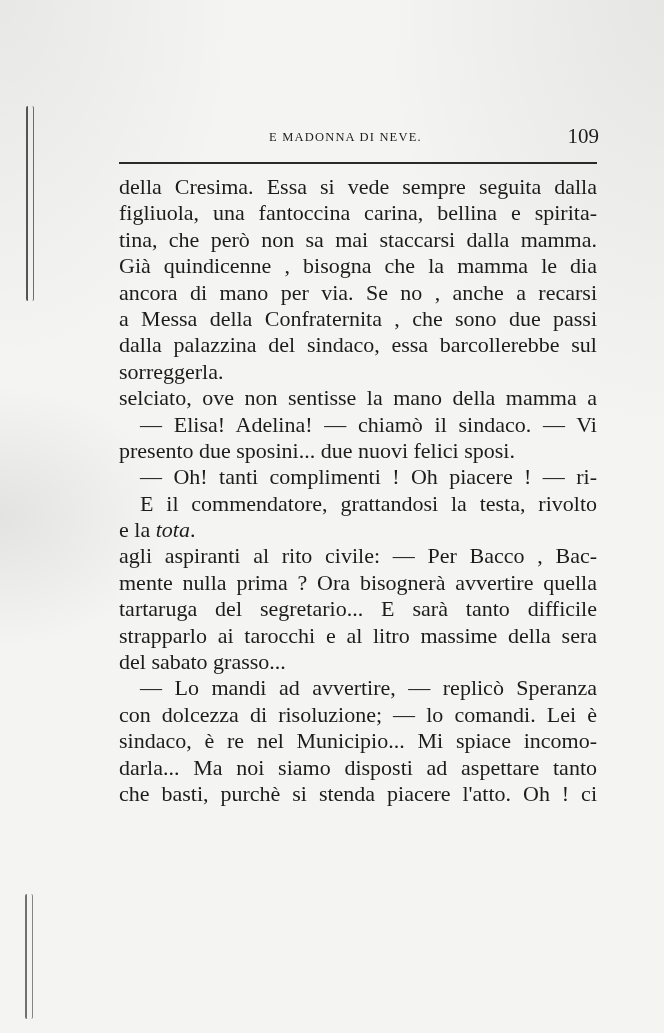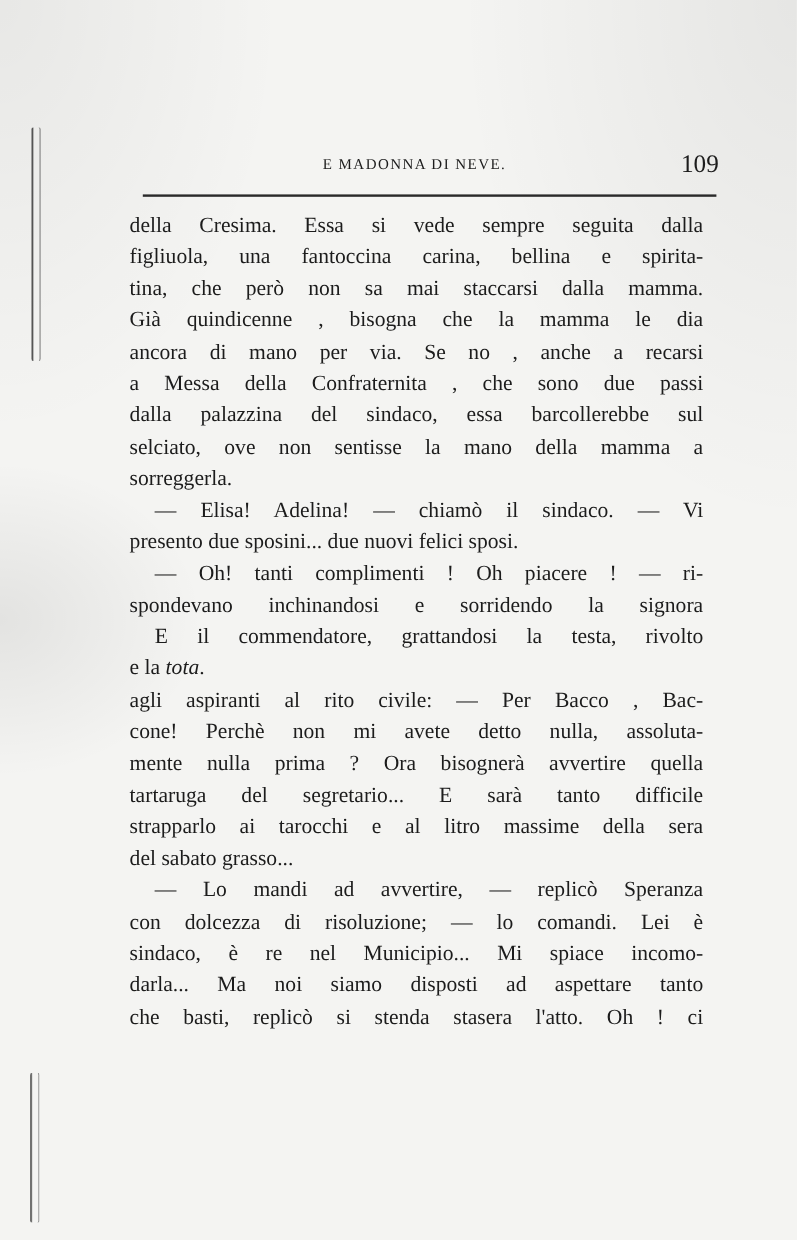--- a/index.html
+++ b/index.html
@@ -67,25 +67,25 @@
     .rule {
       position: absolute;
       left: 119px;
       top: 126px;
       width: 478px;
       height: 0;
       border-top: 2px solid #2a2a2a;
     }
     .body-text {
       position: absolute;
-      left: 108px;
+      left: 119px;
       top: 138px;
       width: 478px;
       font-family: "Liberation Serif", "DejaVu Serif", serif;
-      font-size: 18px;
+      font-size: 22px;
       line-height: 26.4px;
     }
     .line {
       display: block;
       white-space: nowrap;
       text-align: justify;
       text-align-last: justify;
       height: 26.4px;
     }
     .line.last {
@@ -115,38 +115,36 @@
 
   <div class="body-text">
 
     <span class="line">della Cresima. Essa si vede sempre seguita dalla</span>
     <span class="line">figliuola, una fantoccina carina, bellina e spirita-</span>
     <span class="line">tina, che però non sa mai staccarsi dalla mamma.</span>
     <span class="line">Già quindicenne , bisogna che la mamma le dia</span>
     <span class="line">ancora di mano per via. Se no , anche a recarsi</span>
     <span class="line">a Messa della Confraternita , che sono due passi</span>
     <span class="line">dalla palazzina del sindaco, essa barcollerebbe sul</span>
+    <span class="line last">sorreggerla.</span>
     <span class="line">selciato, ove non sentisse la mano della mamma a</span>
-    <span class="line last">sorreggerla.</span>
 
     <span class="line indent">— Elisa! Adelina! — chiamò il sindaco. — Vi</span>
     <span class="line last">presento due sposini... due nuovi felici sposi.</span>
 
     <span class="line indent">— Oh! tanti complimenti ! Oh piacere ! — ri-</span>
-    <span class="line">spondevano inchinandosi e sorridendo la signora</span>
     <span class="line indent">E il commendatore, grattandosi la testa, rivolto</span>
 
     <span class="line last"><span>e la </span><span class="em">tota</span><span>.</span></span>
     <span class="line">agli aspiranti al rito civile: — Per Bacco , Bac-</span>
-    <span class="line">cone! Perchè non mi avete detto nulla, assoluta-</span>
     <span class="line">mente nulla prima ? Ora bisognerà avvertire quella</span>
     <span class="line">tartaruga del segretario... E sarà tanto difficile</span>
     <span class="line">strapparlo ai tarocchi e al litro massime della sera</span>
     <span class="line last">del sabato grasso...</span>
 
     <span class="line indent">— Lo mandi ad avvertire, — replicò Speranza</span>
     <span class="line">con dolcezza di risoluzione; — lo comandi. Lei è</span>
     <span class="line">sindaco, è re nel Municipio... Mi spiace incomo-</span>
     <span class="line">darla... Ma noi siamo disposti ad aspettare tanto</span>
-    <span class="line">che basti, replicò si stenda stasera l'atto. Oh ! ci</span>
+    <span class="line">che basti, purchè si stenda piacere l'atto. Oh ! ci</span>
 
   </div>
 </div>
 
 </body></html>

